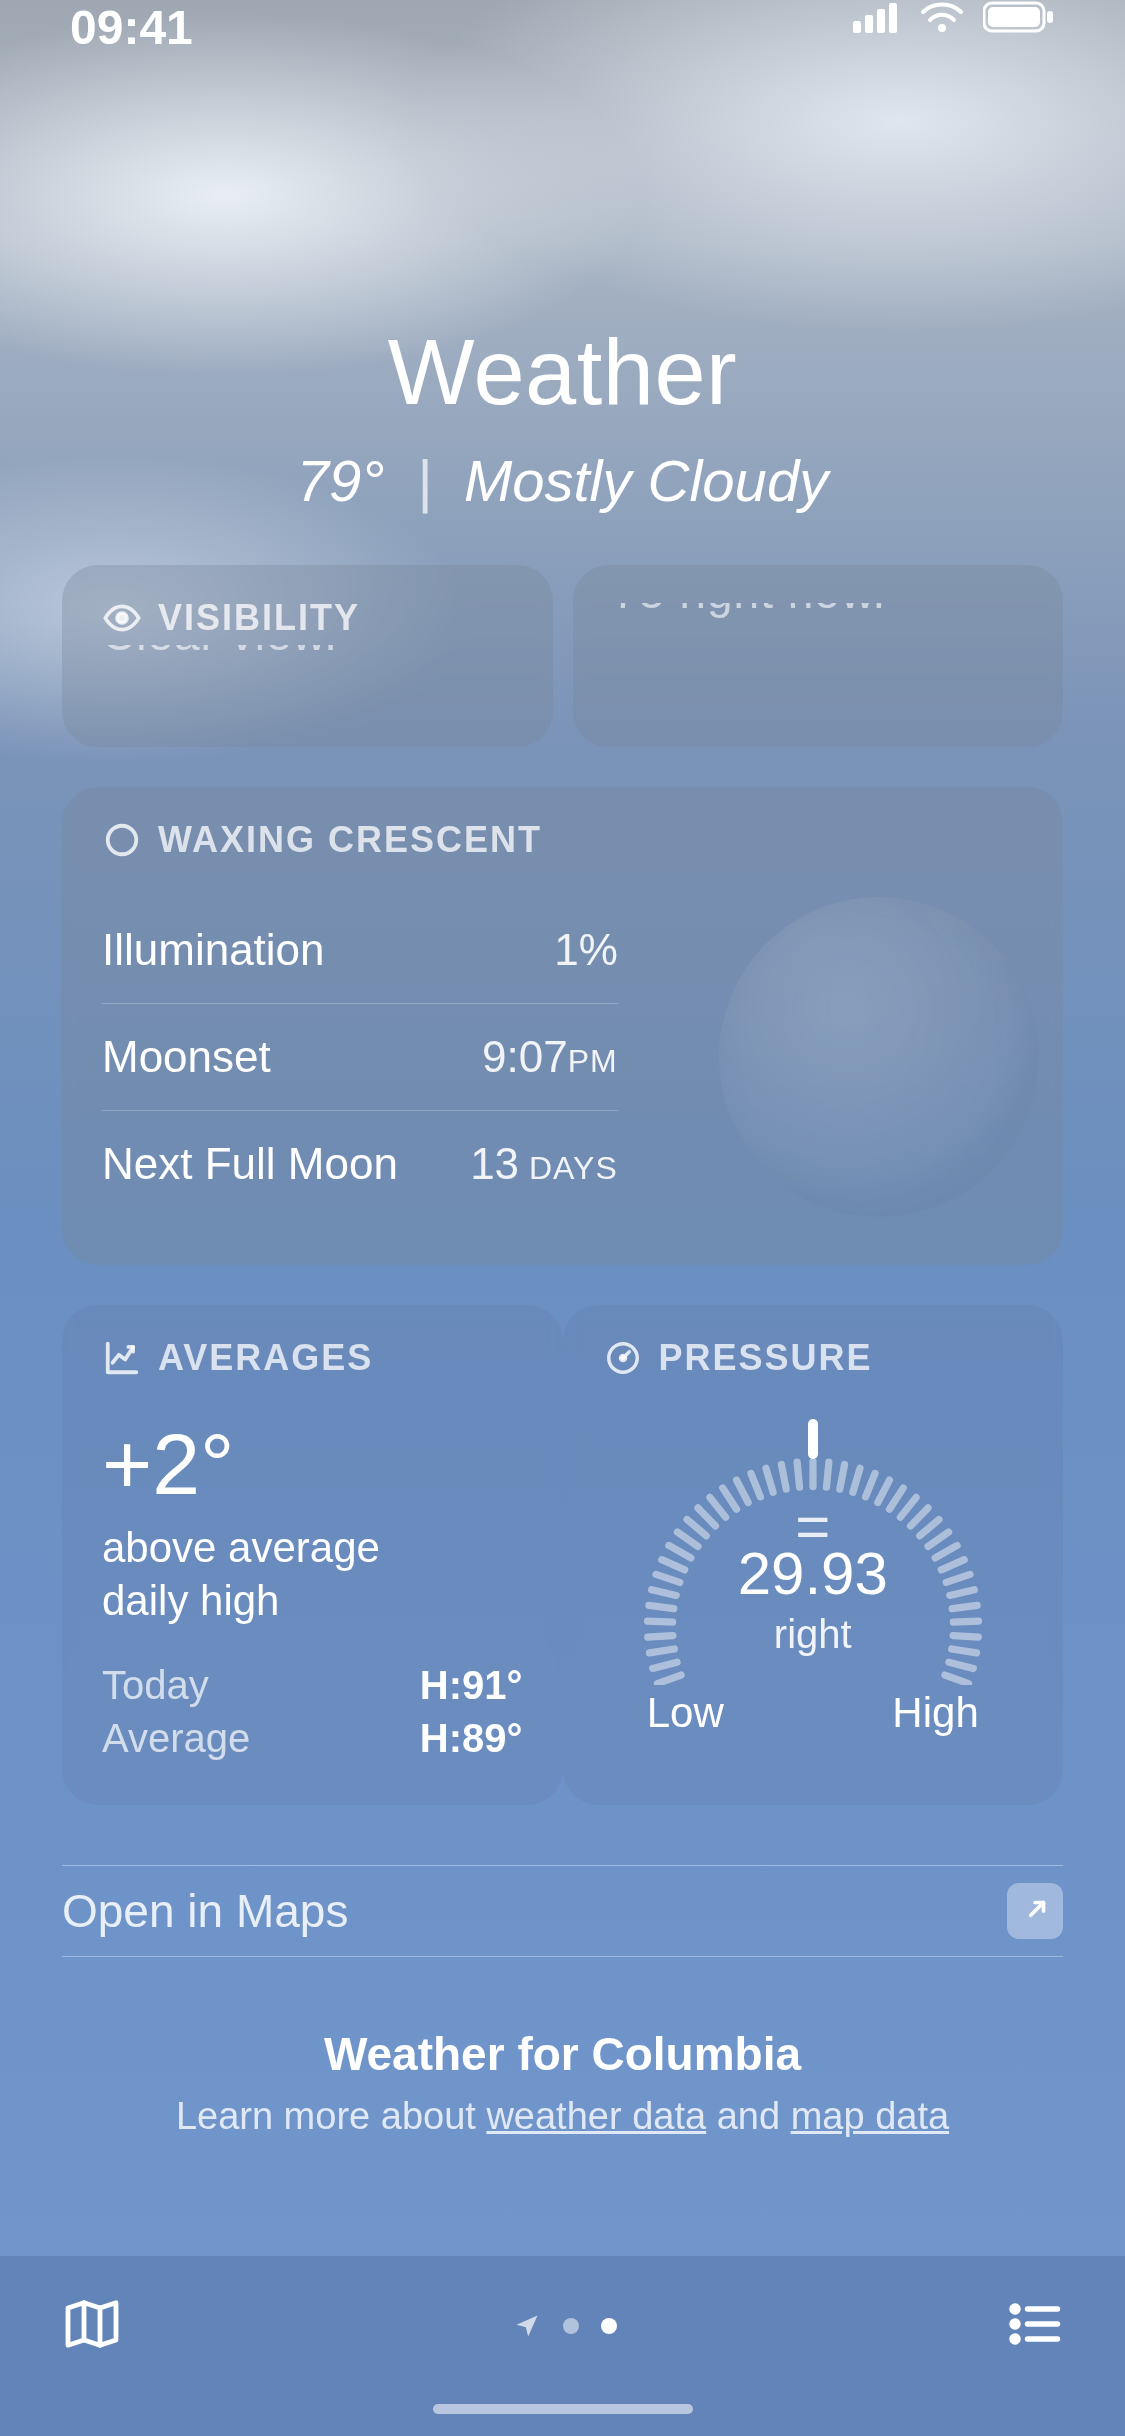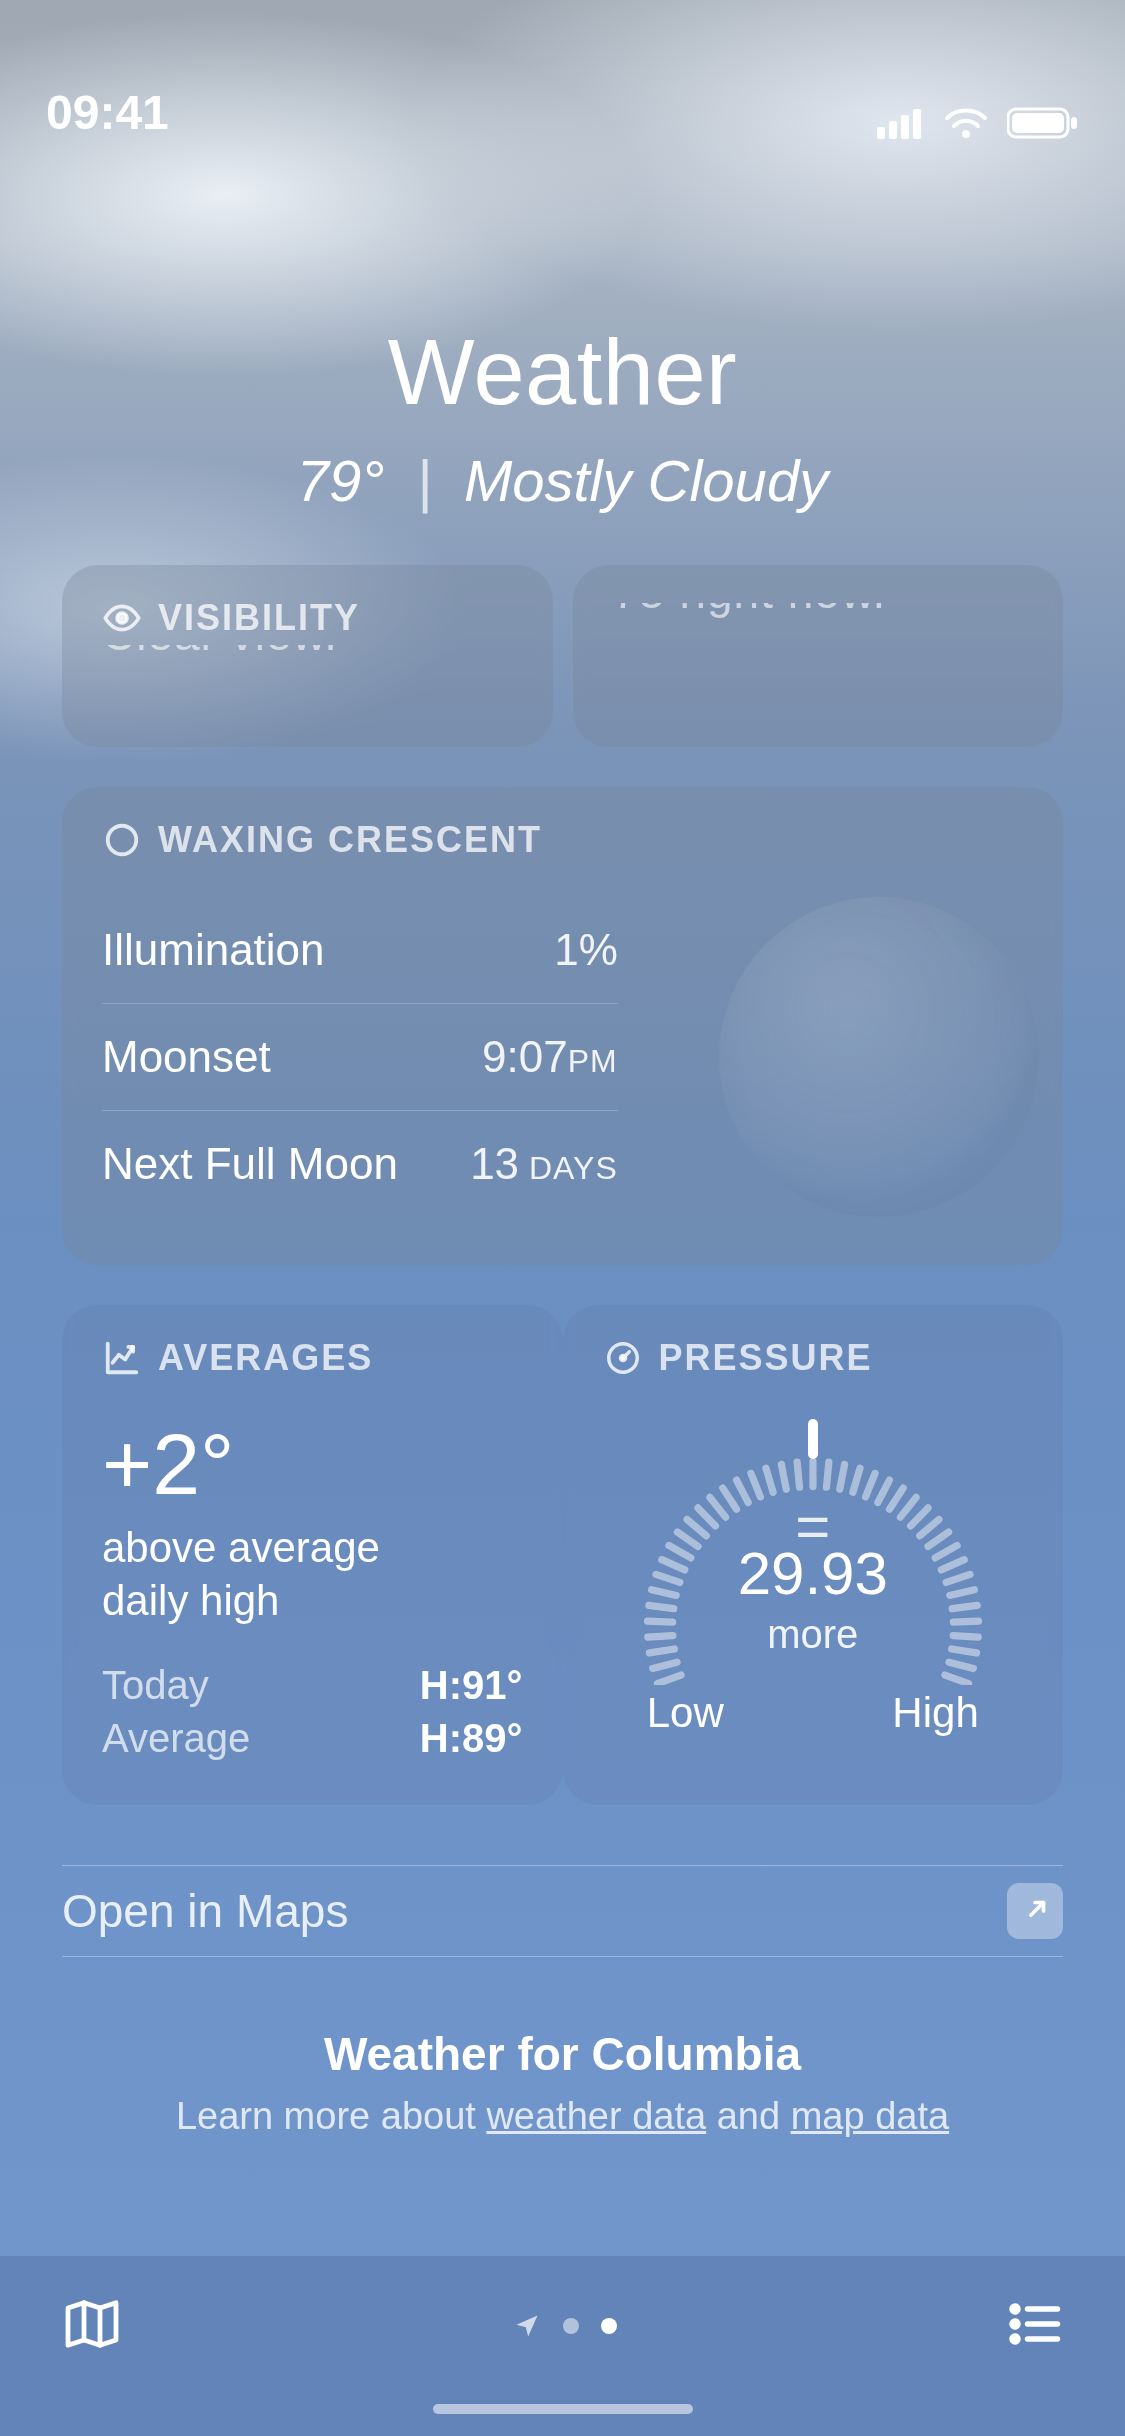--- a/index.html
+++ b/index.html
@@ -21,21 +21,21 @@
     position:absolute; inset:0;
     background:
       radial-gradient(ellipse 600px 260px at 20% 8%, rgba(240,245,250,0.9), rgba(240,245,250,0) 70%),
       radial-gradient(ellipse 700px 300px at 80% 5%, rgba(235,240,248,0.85), rgba(235,240,248,0) 70%),
       radial-gradient(ellipse 500px 220px at 10% 25%, rgba(220,228,238,0.6), rgba(220,228,238,0) 70%);
     pointer-events:none;
   }
   .screen { position: relative; width: 100%; height: 100%; }
 
   
-  .status-bar { position: absolute; top: 0; left: 0; right: 0; height: 140px; display: flex; align-items: flex-end; justify-content: space-between; padding: 0 46px; font-size: 48px; font-weight: 600; }
+  .status-bar { position: absolute; top: 0; left: 0; right: 0; height: 140px; display: flex; align-items: flex-start; justify-content: space-between; padding: 0 70px; font-size: 48px; font-weight: 600; }
   .status-right { display: flex; align-items: center; gap: 18px; }
   .status-right svg { display:block; }
 
   
   .header { position: absolute; top: 320px; left: 0; right: 0; text-align: center; }
   .city { font-size: 92px; font-weight: 400; letter-spacing: 0.5px; }
   .subline { margin-top: 22px; font-size: 58px; font-weight: 400; font-style: italic; }
   .subline .divider { opacity: 0.7; margin: 0 16px; font-weight: 300; }
 
   
@@ -308,21 +308,21 @@
                   <line x1="177.8545142769056" y1="114.76178608371883" x2="191.82840145481174" y2="115.61646563720683"></line>
                   <line x1="177.03969056642075" y1="122.20188827313801" x2="190.86732733475267" y2="124.39197078370124"></line>
                   <line x1="175.5155159494924" y1="129.52964031624643" x2="189.0695829147859" y2="133.0349603730086"></line>
                   <line x1="173.29602442130084" y1="136.67757117940215" x2="186.45172111230357" y2="141.46585318596152"></line>
                 </g>
             </svg>
             <div class="gauge-needle"></div>
             <div class="gauge-center">
               <div class="gauge-eq">=</div>
               <div class="gauge-val">29.93</div>
-              <div class="gauge-unit">more</div>
+              <div class="gauge-unit">right</div>
             </div>
           </div>
           <div class="gauge-labels">
             <span>Low</span>
             <span>High</span>
           </div>
         </div>
       </div>
     </div>
 

